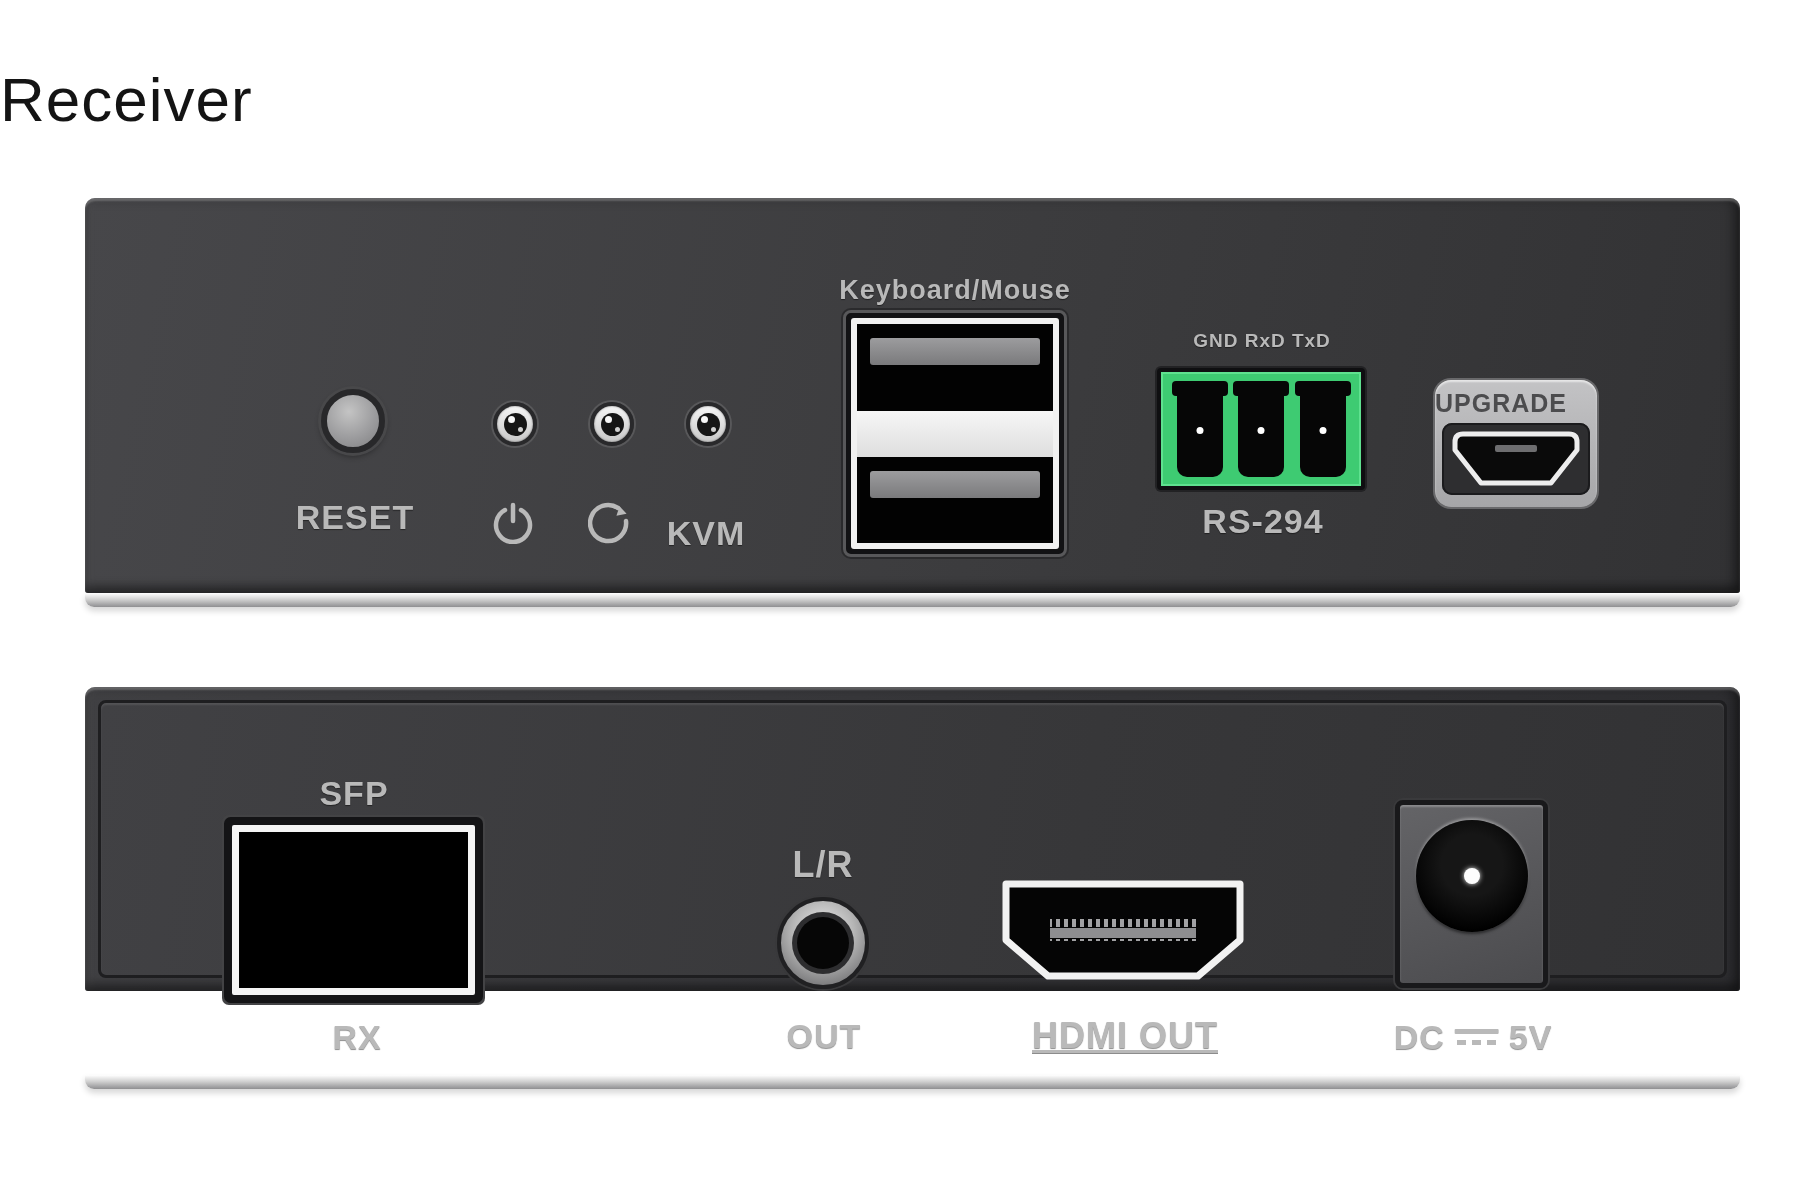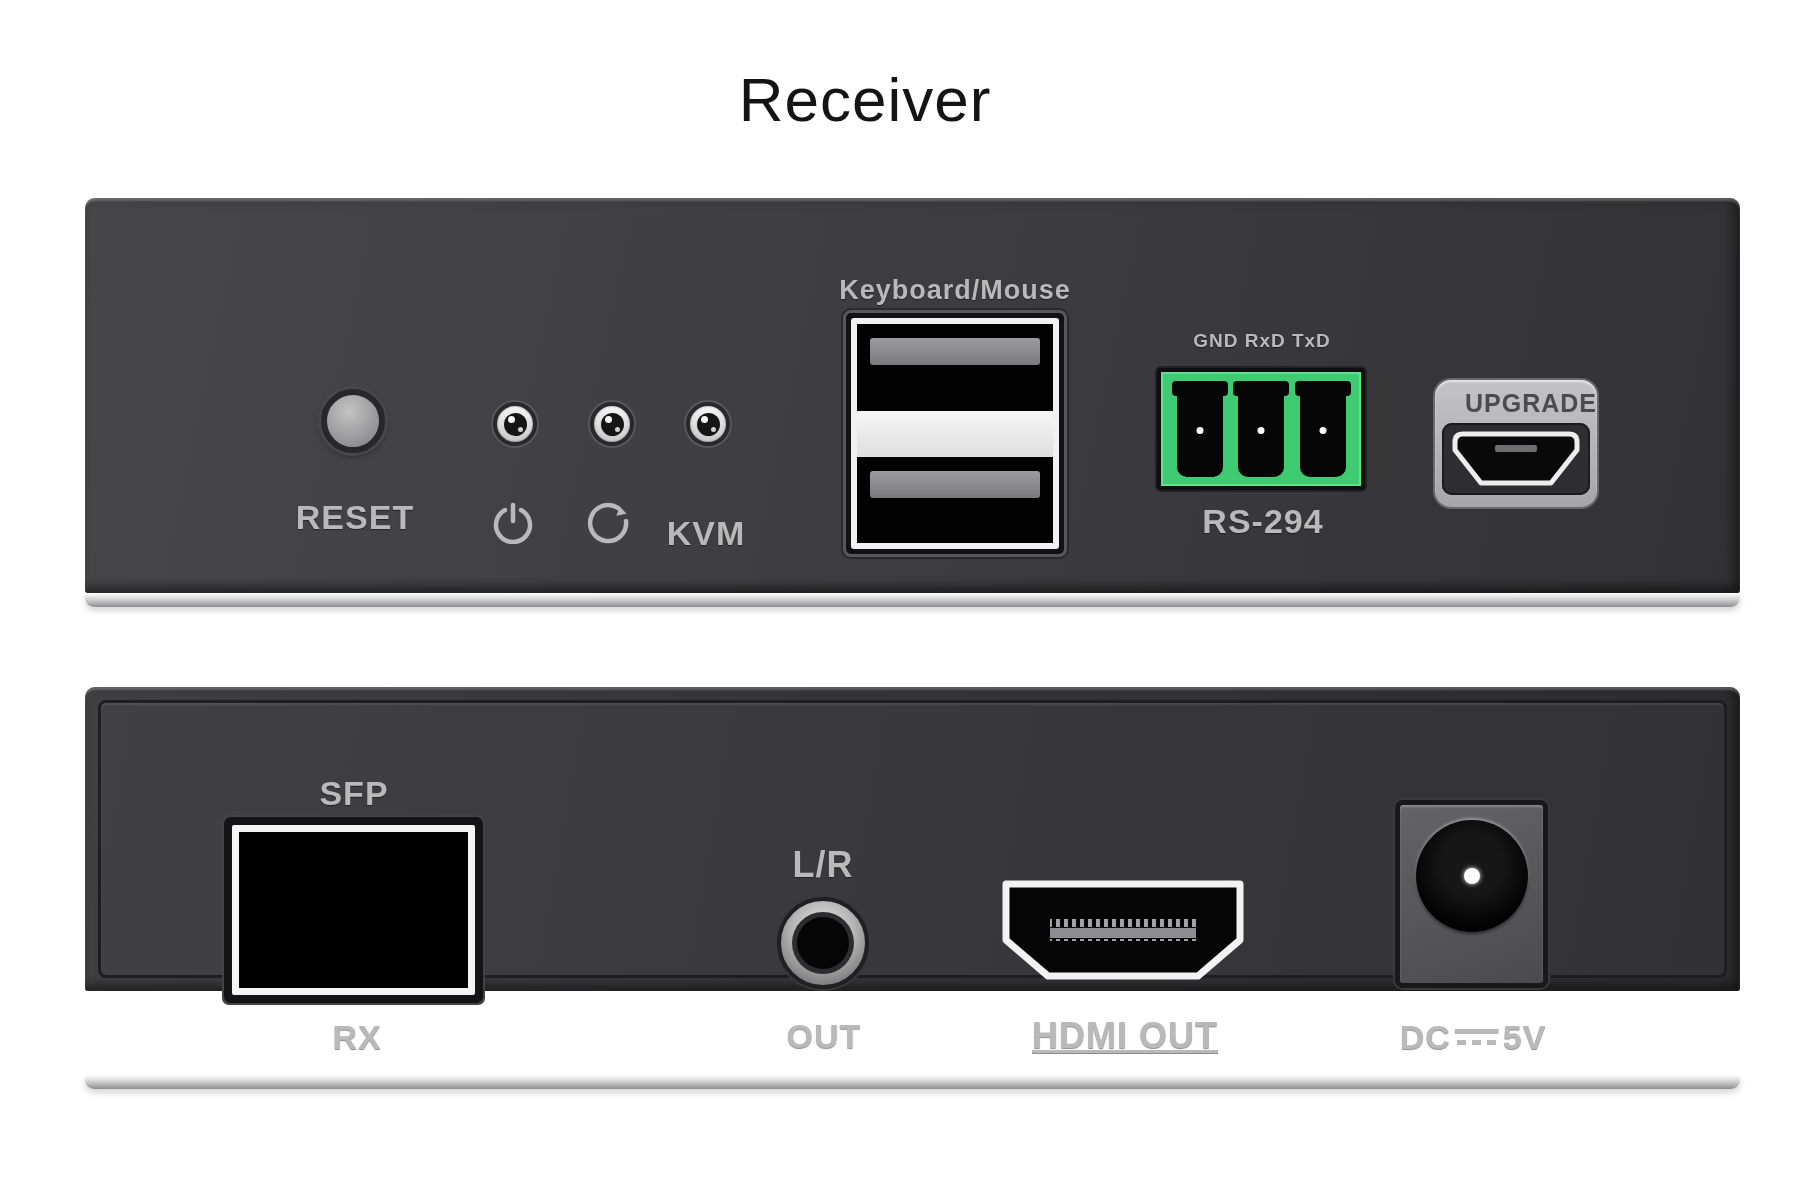--- a/index.html
+++ b/index.html
@@ -1,21 +1,21 @@
 <!DOCTYPE html>
 <html><head>
 <meta charset="utf-8">
 <style>
   * { box-sizing: border-box; margin: 0; padding: 0; }
   body { background: #ffffff; font-family: "Liberation Sans", sans-serif; }
   .canvas { position: relative; width: 1819px; height: 1185px; background: #ffffff; overflow: hidden; }
 
   .title {
     position: absolute; top: 64px; left: 0; width: 1730px;
-    text-align: center; font-size: 62px; font-weight: 400; color: #141414;
+    font-size: 62px; font-weight: 400; color: #141414;
     letter-spacing: 1px;
   }
 
   
   .panel {
     position: absolute; left: 85px; width: 1655px;
     background: linear-gradient(102deg, #47474a 0%, #3c3c3e 55%, #323234 100%);
     border-radius: 10px 10px 3px 3px;
     box-shadow:
       inset 0 3px 2px rgba(255,255,255,.22),
@@ -98,21 +98,21 @@
                     background: #060606; border-radius: 4px; }
   .socket .pin-dot { position: absolute; top: 46px; left: 50%; transform: translateX(-50%);
                      width: 7px; height: 7px; border-radius: 50%; background: #ffffff; }
 
   .upgrade-badge {
     position: absolute; left: 1350px; top: 182px; width: 162px; height: 127px;
     background: linear-gradient(#c3c3c5, #a6a6a8); border-radius: 16px;
     box-shadow: 0 0 0 2px #69696b, inset 0 2px 2px rgba(255,255,255,.6);
   }
   .upgrade-text {
-    margin-top: 9px; text-align: right; font-weight: bold; font-size: 25px;
+    margin-top: 9px; text-align: left; font-weight: bold; font-size: 25px;
     color: #4c4c4e; letter-spacing: 1px;
   }
   .microusb-recess {
     width: 148px; height: 72px; margin: 5px auto 0;
     background: #2e2e30; border-radius: 10px;
     box-shadow: inset 0 0 0 2px #1b1b1d;
     display: flex; align-items: center; justify-content: center;
   }
 
   
@@ -138,21 +138,21 @@
   }
   .dc-circle {
     width: 112px; height: 112px; margin: 15px auto 0; border-radius: 50%;
     background: radial-gradient(circle at 50% 40%, #161616 35%, #000 75%);
     box-shadow: 0 -2px 3px rgba(255,255,255,.35), 0 2px 3px rgba(0,0,0,.5);
     display: flex; align-items: center; justify-content: center;
   }
   .dc-pin { width: 16px; height: 16px; border-radius: 50%; background: #fdfdfd;
             box-shadow: 0 0 5px rgba(255,255,255,.9); }
 
-  .dc-label { display: flex; align-items: center; gap: 4px; }
+  .dc-label { display: flex; align-items: center; gap: 10px; }
   .dc-symbol { display: inline-flex; flex-direction: column; width: 44px; }
   .dc-solid { height: 5px; background: #b9b9b9; border-radius: 1px; }
   .dc-dash  { height: 5px; margin-top: 6px; width: 40px; align-self: center;
               background: repeating-linear-gradient(90deg, #b9b9b9 0 9px, transparent 9px 15px); }
 </style>
 </head>
 <body>
 
 <div class="canvas">
 

